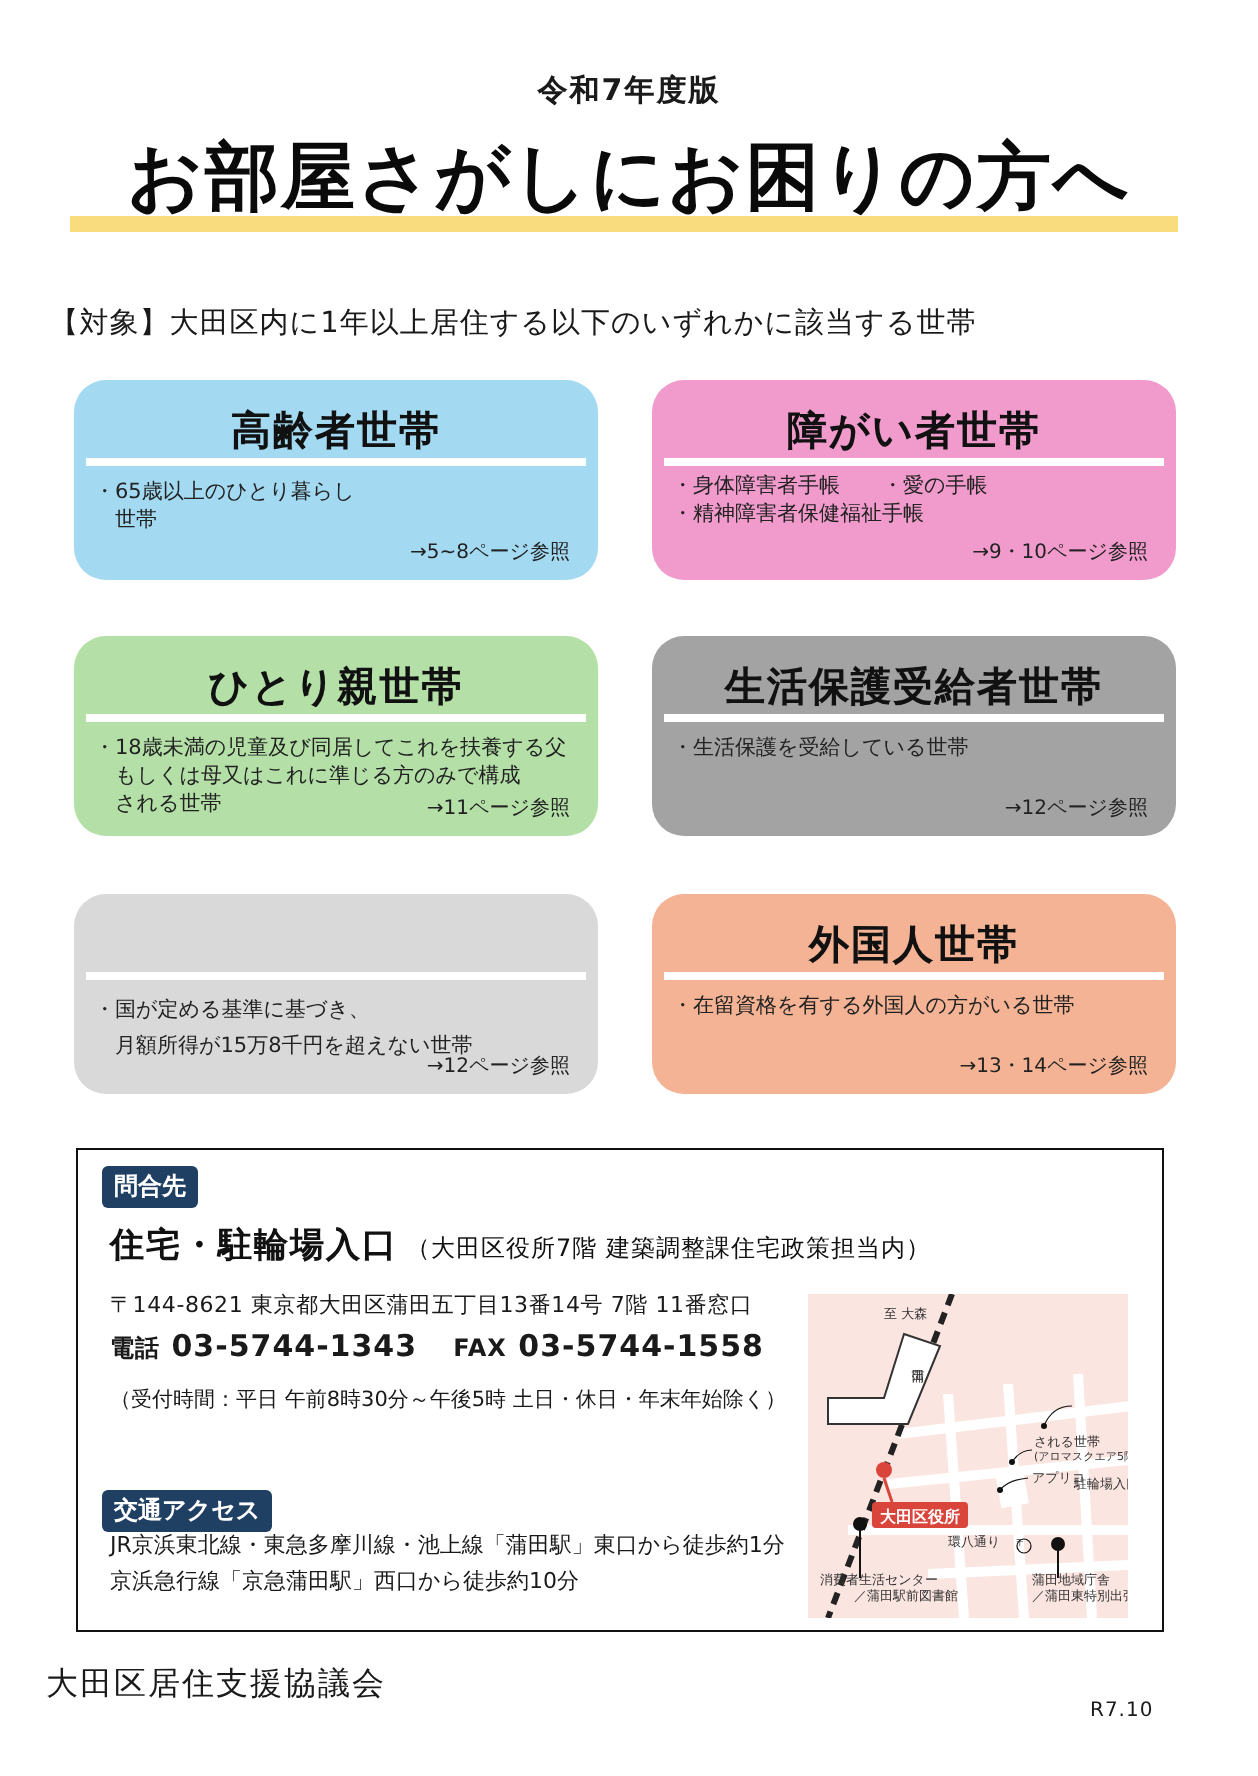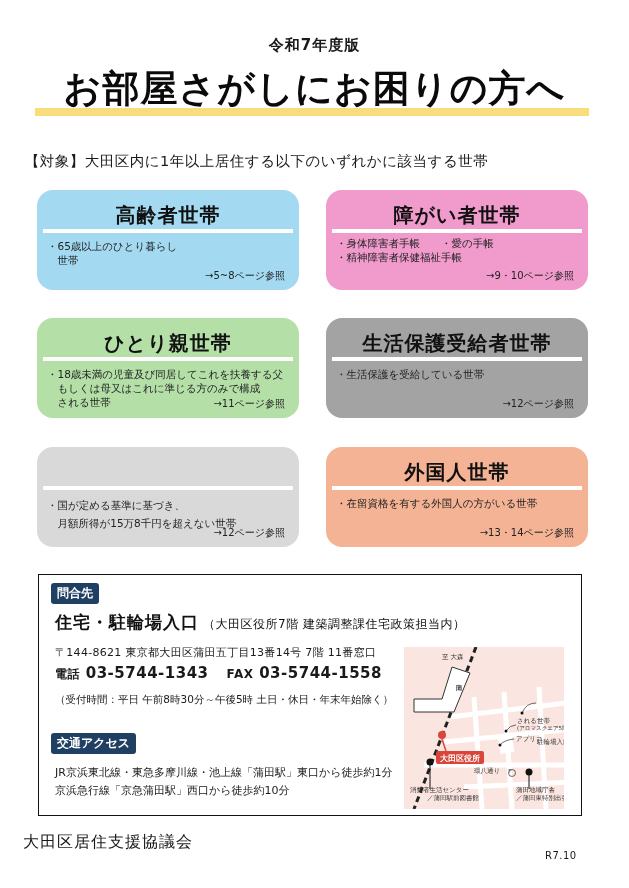--- a/index.html
+++ b/index.html
@@ -108,21 +108,21 @@
   <div class="office">
     <span>住宅・駐輪場入口</span><span class="office-sub">（大田区役所7階 建築調整課住宅政策担当内）</span>
   </div>
   <div class="addr">〒144-8621 東京都大田区蒲田五丁目13番14号 7階 11番窓口</div>
   <div class="phone">
     <span class="lbl">電話</span>
     <span>03-5744-1343</span><span class="gap"></span><span class="lbl">FAX</span>
     <span>03-5744-1558</span>
   </div>
   <div class="hours">（受付時間：平日 午前8時30分～午後5時 土日・休日・年末年始除く）</div>
-  <div class="tag" style="left:12px; top:158px;">交通アクセス</div>
+  <div class="tag" style="left:12px; top:170px;">交通アクセス</div>
   <div class="access" style="top:190px;">JR京浜東北線・東急多摩川線・池上線「蒲田駅」東口から徒歩約1分</div>
   <div class="access" style="top:208px;">京浜急行線「京急蒲田駅」西口から徒歩約10分</div>
 
   <div class="map">
     <svg width="170" height="162" viewBox="0 0 170 162">
 
       <g stroke="#ffffff" stroke-width="5" fill="none">
         <path d="M20 118 L170 118"></path>
         <path d="M45 70 L170 55"></path>
         <path d="M40 95 L170 82"></path>

